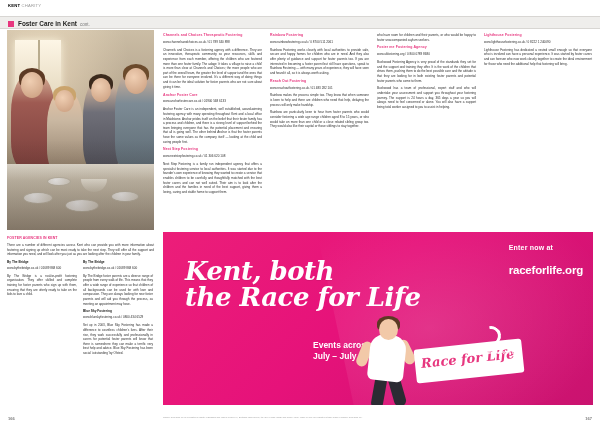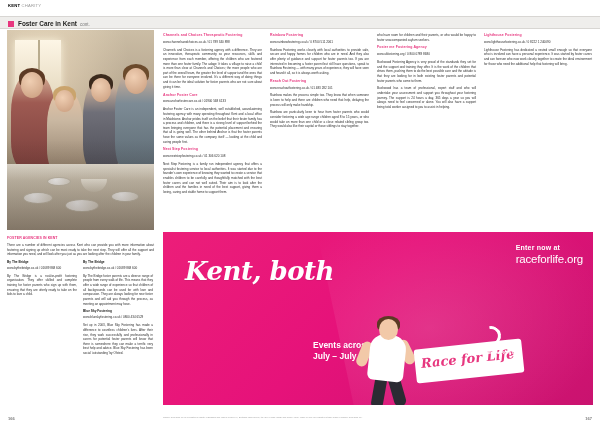--- a/index.html
+++ b/index.html
@@ -147,22 +147,22 @@
     background: radial-gradient(ellipse at 30% 60%, rgba(255,255,255,.14), rgba(255,255,255,0) 62%);
     transform: rotate(-12deg);
   }
   .ad .enter {
     position: absolute; right: 10px; top: 12px; text-align: left;
   }
   .ad .enter .en {
     font-size: 7px; color: #ffffff; font-weight: bold; letter-spacing: .2px;
   }
   .ad .enter .url {
-    font-size: 11.5px; color: #ffffff; font-weight: normal; letter-spacing: -.2px;
-    margin-top: 2px;
+    font-size: 11.5px; color: #ffffff; font-weight: bold; letter-spacing: -.2px;
+    margin-top: 13px;
   }
   .ad .kent {
     position: absolute; left: 22px; top: 24px;
     font-family: "DejaVu Serif", serif;
     font-style: italic; font-weight: bold;
     color: #ffffff; font-size: 26px; letter-spacing: -.5px;
     text-shadow: 0 1px 0 rgba(0,0,0,.07);
   }
   .ad .race {
     position: absolute; left: 22px; top: 52px;
@@ -367,20 +367,21 @@
 
   <div class="ad">
     <div class="swoosh"></div>
 
     <div class="enter">
       <div class="en">Enter now at</div>
       <div class="url">raceforlife.org</div>
     </div>
 
     <div class="kent">Kent, both</div>
+    <div class="race">the Race for Life</div>
 
     <div class="events">
       <div>Events across Kent</div>
       <div>July – July</div>
     </div>
 
     <div class="runner">
       <div class="armL"></div>
       <div class="armR"></div>
       <div class="legL"></div>

